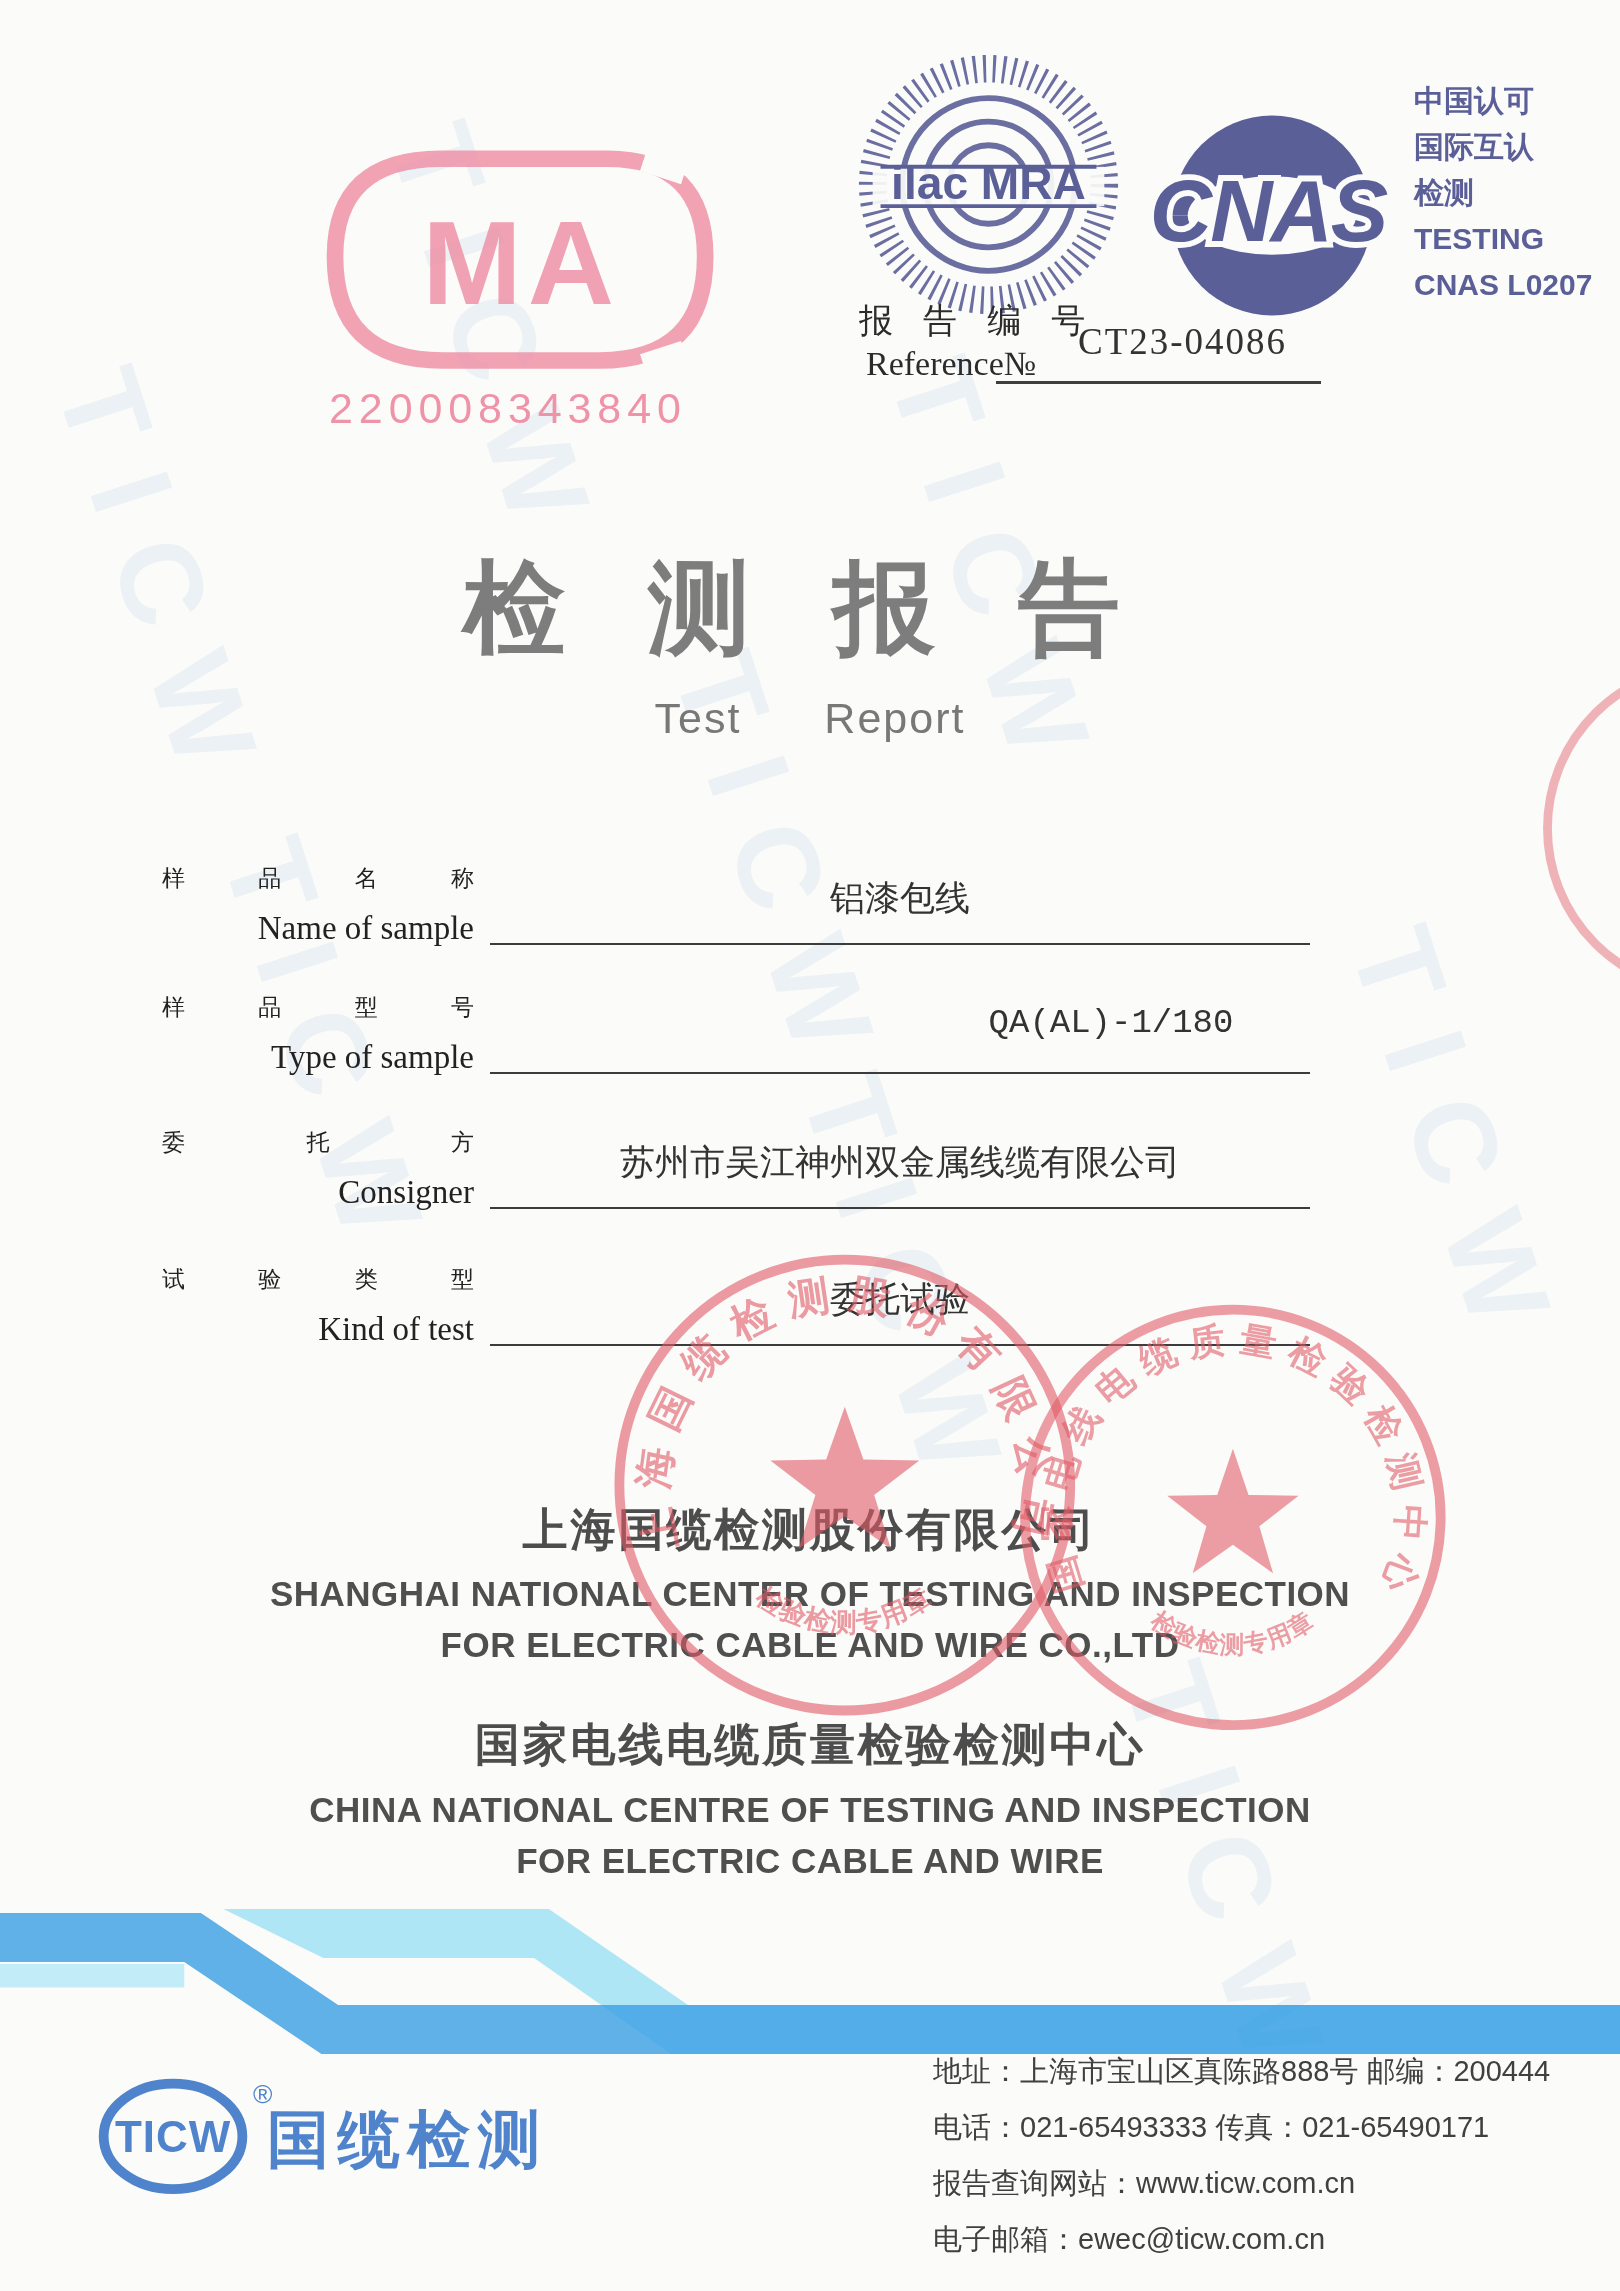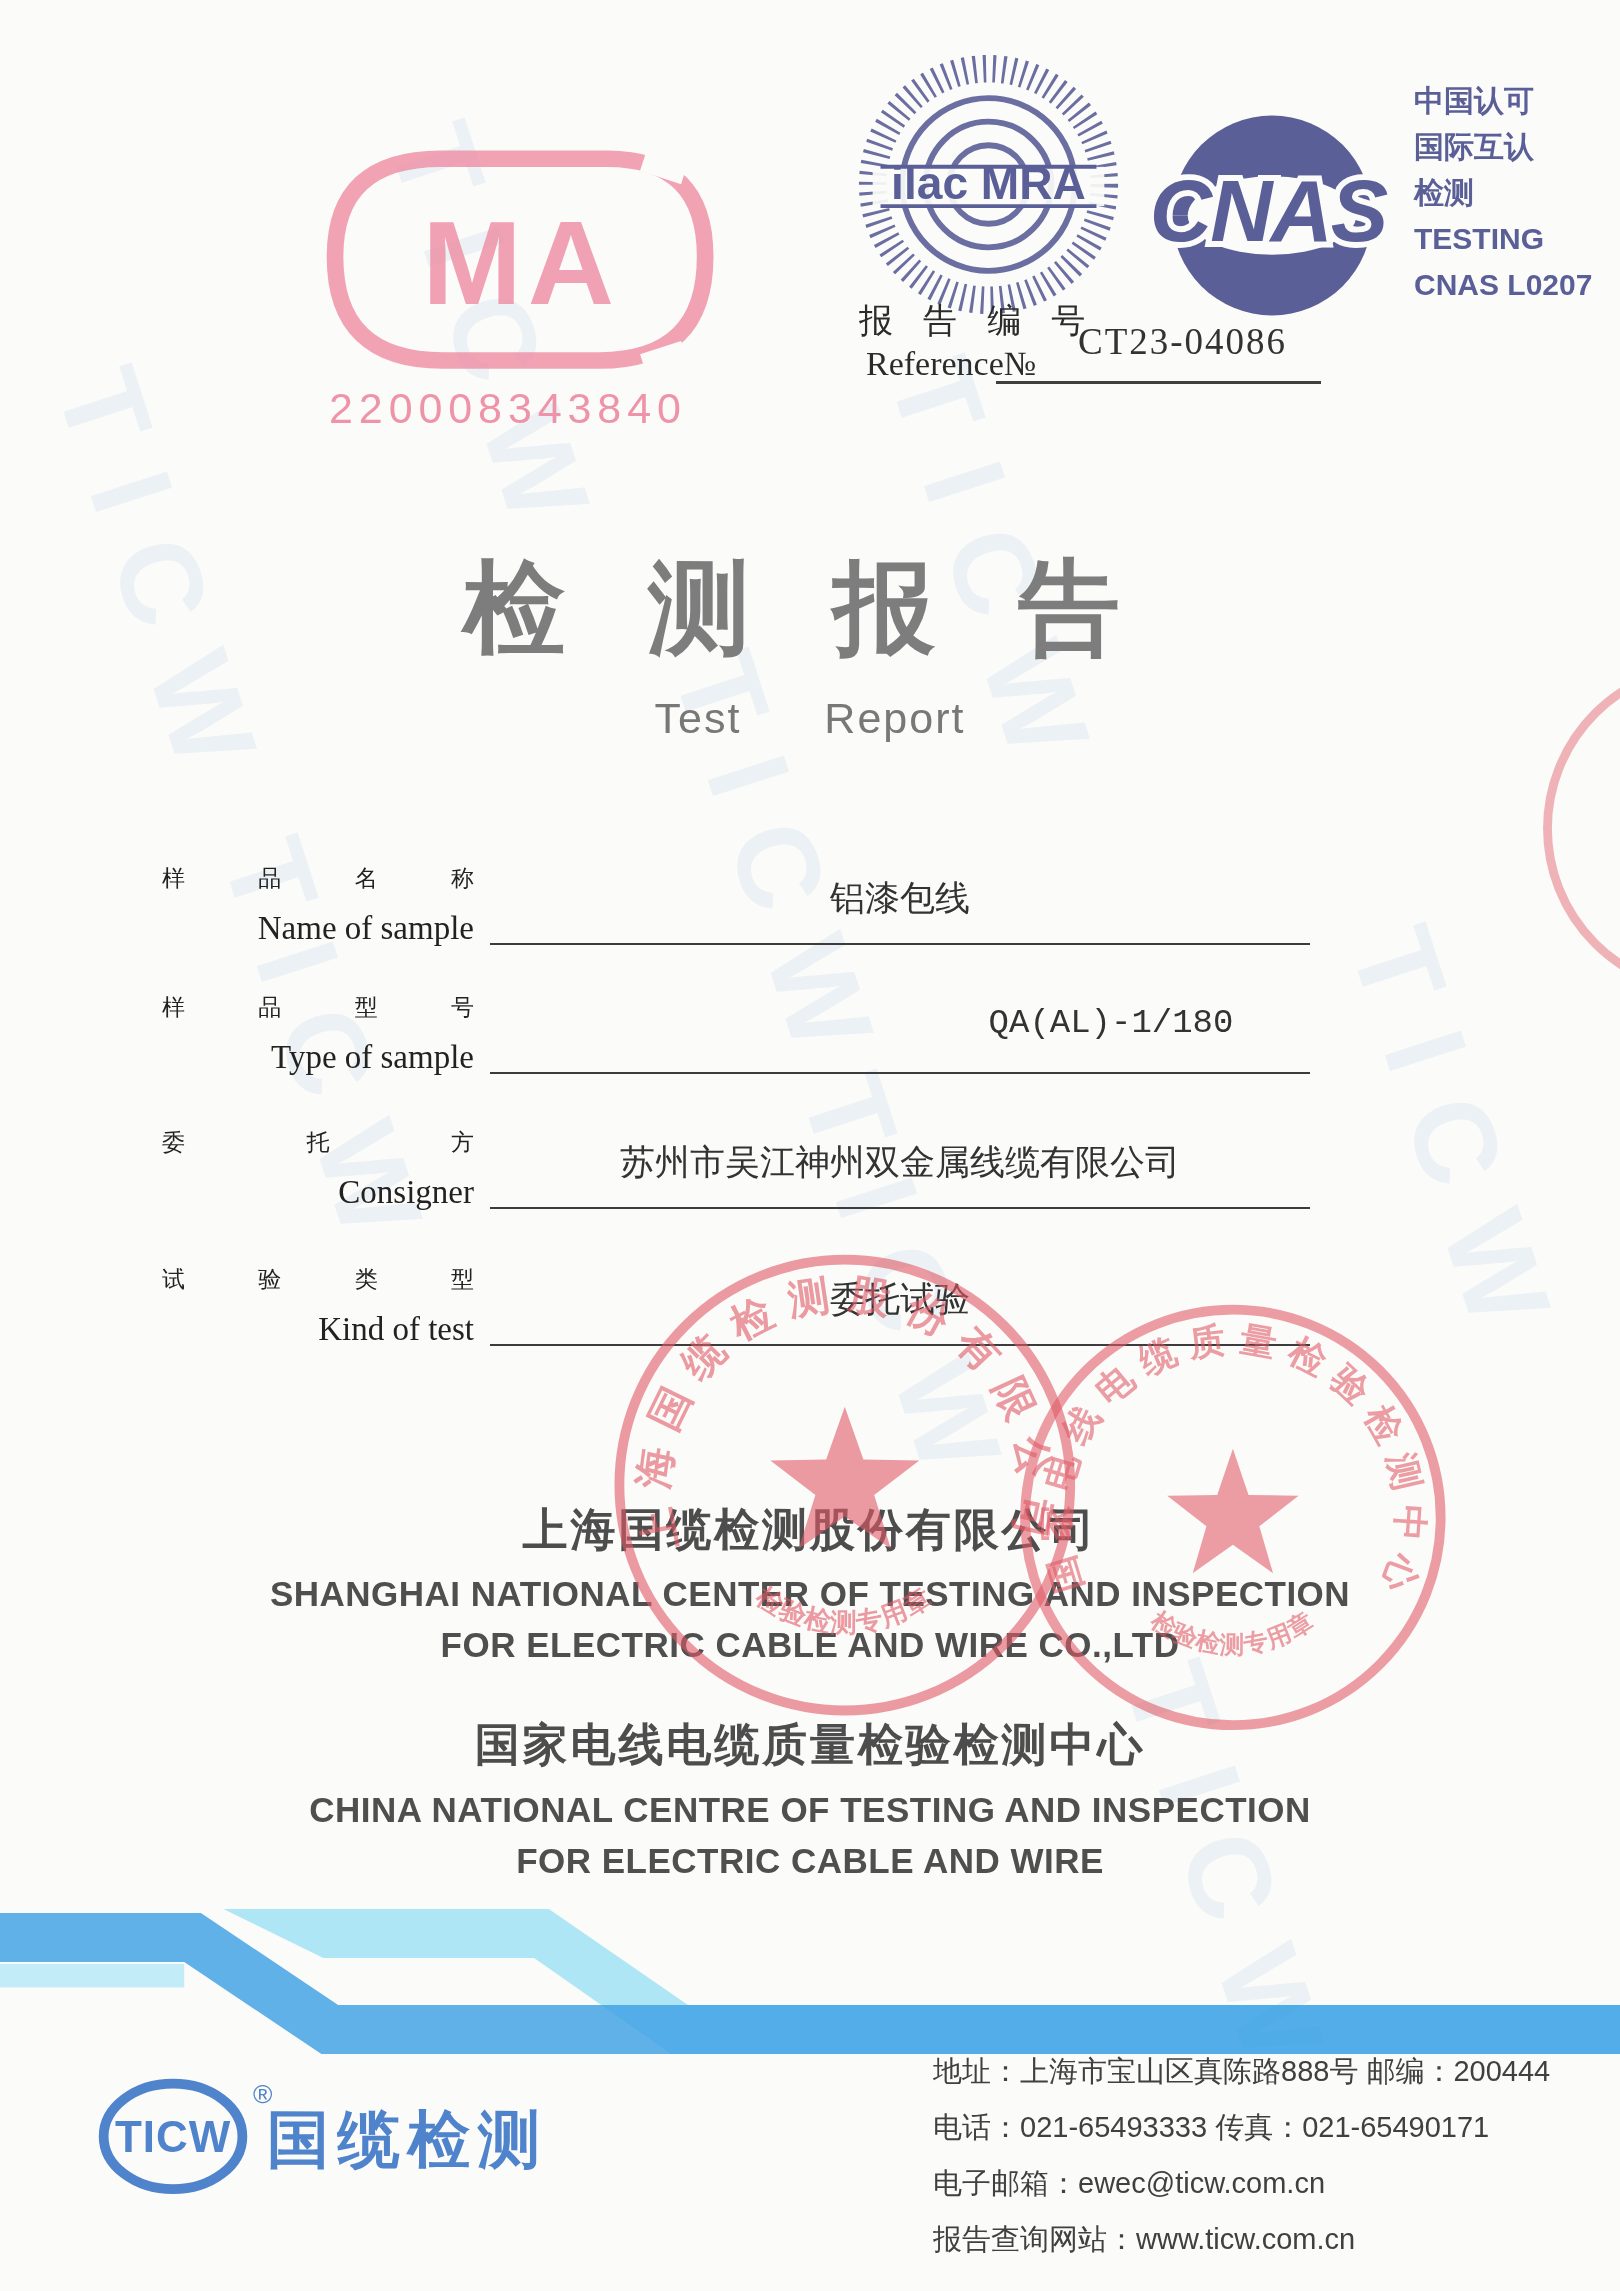--- a/index.html
+++ b/index.html
@@ -228,16 +228,16 @@
 <svg class="abs" style="left:88px;top:2070px" width="510" height="127" viewBox="0 0 520 130">
   <ellipse cx="86" cy="68" rx="71" ry="54" fill="none" stroke="#4f83cb" stroke-width="10"></ellipse>
   <text x="86" y="84" text-anchor="middle" font-size="45" font-weight="800" letter-spacing="1" fill="#4f83cb">TICW</text>
   <text x="168" y="34" font-size="27" fill="#4f83cb">®</text>
   <text x="182" y="93" font-size="64" font-weight="800" letter-spacing="8" fill="#4f83cb">国缆检测</text>
 </svg>
 
 <div class="abs contact">
   <div>地址：上海市宝山区真陈路888号  邮编：200444</div>
   <div>电话：021-65493333    传真：021-65490171</div>
+  <div>报告查询网站：www.ticw.com.cn</div>
   <div>电子邮箱：ewec@ticw.com.cn</div>
-  <div>报告查询网站：www.ticw.com.cn</div>
 </div>
 
 
 </body></html>

